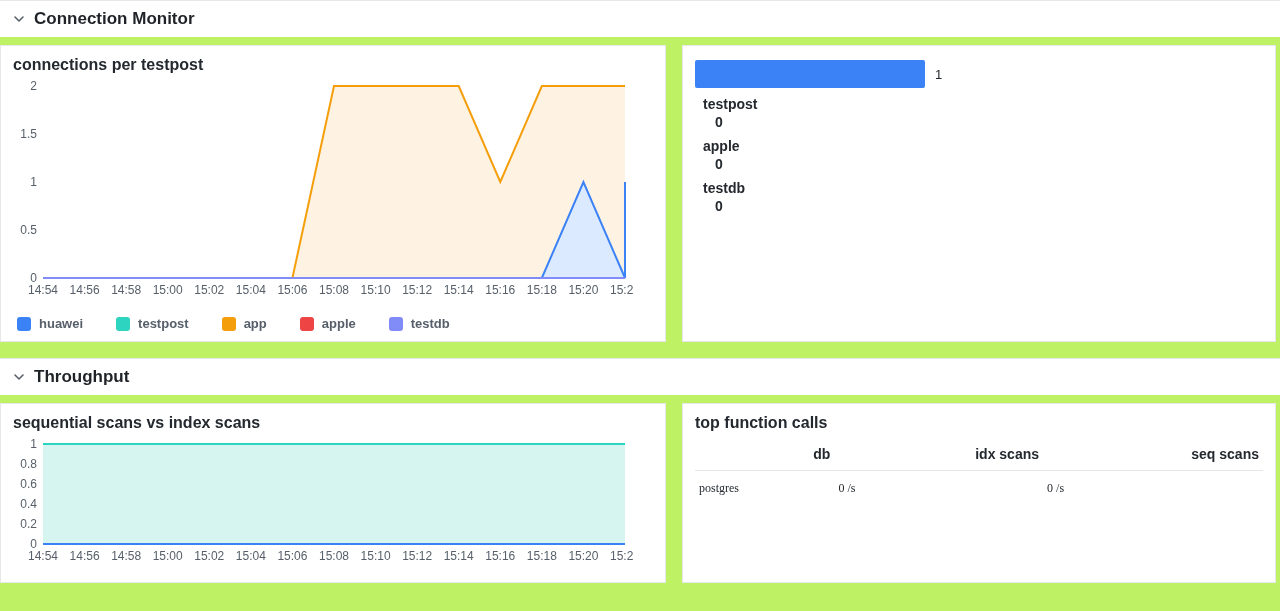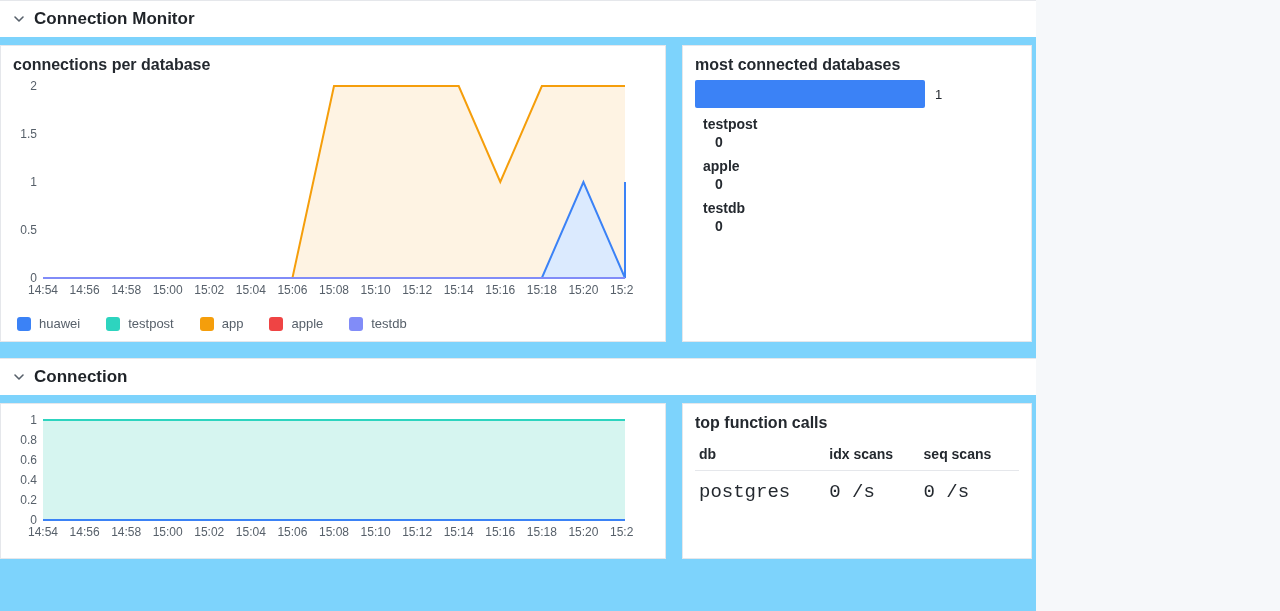--- a/index.html
+++ b/index.html
@@ -1,57 +1,57 @@
 <!DOCTYPE html>
 <html><head>
 <meta charset="utf-8">
 <style>
   html,body{margin:0;padding:0;font-family:"Segoe UI",Arial,sans-serif;color:#1f2328;background:#f6f8fa;font-size:14px;}
-  .page{width:1036px;min-height:611px;background:#7dd3fc;position:relative;}
+  .page{width:1280px;min-height:611px;background:#bef264;position:relative;}
   .section-head{display:flex;align-items:center;padding:8px 12px;background:#fff;border-top:1px solid #e5e7eb;font-size:17px;font-weight:600;}
   .chevron{width:14px;height:14px;margin-right:8px;display:inline-flex;align-items:center;justify-content:center;}
   .row{display:flex;gap:16px;padding:8px 0;}
   .panel{background:#fff;border:1px solid #e5e7eb;padding:10px 12px;font-weight:600;font-size:16px;}
   .panel-title{margin-bottom:6px;color:#24292f;}
   .panel-left1{flex:0 0 640px;margin-left:0;position:relative;}
   .panel-right1{flex:1;margin-right:4px;}
   .panel-left2{flex:0 0 640px;margin-left:0;position:relative;}
   .panel-right2{flex:1;margin-right:4px;}
   .axis-label{font-size:12px;font-weight:400;fill:#57606a;}
-  .legend{display:flex;gap:26px;margin-top:12px;padding-left:4px;font-weight:400;font-size:13px;color:#57606a;align-items:center;}
+  .legend{display:flex;gap:33px;margin-top:12px;padding-left:4px;font-weight:700;font-size:13px;color:#57606a;align-items:center;}
   .leg-item{display:flex;align-items:center;gap:8px;}
   .sw{width:14px;height:14px;border-radius:3px;display:inline-block;}
   .bar-row{display:flex;align-items:center;margin:4px 0;font-weight:400;font-size:13px;}
   .bar-fill{height:28px;border-radius:2px;}
   .bar-val{margin-left:10px;color:#24292f;}
   .bar-list-block{margin-top:8px;padding-left:8px;}
   .db-name{color:#24292f;font-size:14px;}
   .db-val{color:#24292f;font-size:14px;margin-top:2px;padding-left:12px;}
   table.func{width:100%;border-collapse:collapse;margin-top:6px;font-weight:400;font-size:14px;}
-  table.func th{text-align:left;padding:8px 4px;font-weight:600;color:#24292f;border-bottom:1px solid #e5e7eb;}
-  table.func td{padding:10px 4px;color:#24292f;font-family:Liberation Mono, monospace;font-size:19px;margin-top:45px;}
+  table.func th{text-align:right;padding:8px 4px;font-weight:600;color:#24292f;border-bottom:1px solid #e5e7eb;}
+  table.func td{padding:10px 4px;color:#24292f;font-family:Liberation Serif, serif;font-size:12px;margin-top:45px;}
   .sep{height:8px;}
 </style>
 </head>
 <body>
 <div class="page">
 
 <div class="section-head">
   <span class="chevron">
     <svg width="12" height="12" viewBox="0 0 12 12">
           <path d="M2 4 L6 8 L10 4" stroke="#57606a" stroke-width="1.6" fill="none" stroke-linecap="round" stroke-linejoin="round"></path>
         </svg>
   </span>
   <span>Connection Monitor</span>
 </div>
 
 <div class="row">
 
   <div class="panel panel-left1">
-    <div class="panel-title">connections per database</div>
+    <div class="panel-title">connections per testpost</div>
     <svg id="chart-conn" width="620" height="220">
           <text x="24" y="202" text-anchor="end" class="axis-label">0</text>
           <text x="24" y="154" text-anchor="end" class="axis-label">0.5</text>
           <text x="24" y="106" text-anchor="end" class="axis-label">1</text>
           <text x="24" y="58" text-anchor="end" class="axis-label">1.5</text>
           <text x="24" y="10" text-anchor="end" class="axis-label">2</text>
           <text x="30" y="214" text-anchor="middle" class="axis-label">14:54</text>
           <text x="71.57142857142857" y="214" text-anchor="middle" class="axis-label">14:56</text>
           <text x="113.14285714285714" y="214" text-anchor="middle" class="axis-label">14:58</text>
           <text x="154.71428571428572" y="214" text-anchor="middle" class="axis-label">15:00</text>
@@ -92,21 +92,20 @@
             <span>apple</span>
           </div>
       <div class="leg-item">
             <span class="sw" style="background:#818cf8"></span>
             <span>testdb</span>
           </div>
     </div>
   </div>
 
   <div class="panel panel-right1">
-    <div class="panel-title">most connected databases</div>
 
     <div class="bar-row">
       <div class="bar-fill" style="width:230px;background:#3b82f6"></div>
       <span class="bar-val">1</span>
     </div>
 
     <div class="bar-list-block">
       <div class="db-name">testpost</div>
       <div class="db-val">0</div>
     </div>
@@ -122,26 +121,27 @@
 </div>
 
 <div class="sep"></div>
 
 <div class="section-head">
   <span class="chevron">
     <svg width="12" height="12" viewBox="0 0 12 12">
           <path d="M2 4 L6 8 L10 4" stroke="#57606a" stroke-width="1.6" fill="none" stroke-linecap="round" stroke-linejoin="round"></path>
         </svg>
   </span>
-  <span>Connection</span>
+  <span>Throughput</span>
 </div>
 
 <div class="row">
 
   <div class="panel panel-left2">
+    <div class="panel-title">sequential scans vs index scans</div>
     <svg id="chart-scan" width="620" height="130">
           <text x="24" y="110" text-anchor="end" class="axis-label">0</text>
           <text x="24" y="90" text-anchor="end" class="axis-label">0.2</text>
           <text x="24" y="70" text-anchor="end" class="axis-label">0.4</text>
           <text x="24" y="50" text-anchor="end" class="axis-label">0.6</text>
           <text x="24" y="30" text-anchor="end" class="axis-label">0.8</text>
           <text x="24" y="10" text-anchor="end" class="axis-label">1</text>
           <text x="30" y="122" text-anchor="middle" class="axis-label">14:54</text>
           <text x="71.57142857142857" y="122" text-anchor="middle" class="axis-label">14:56</text>
           <text x="113.14285714285714" y="122" text-anchor="middle" class="axis-label">14:58</text>

